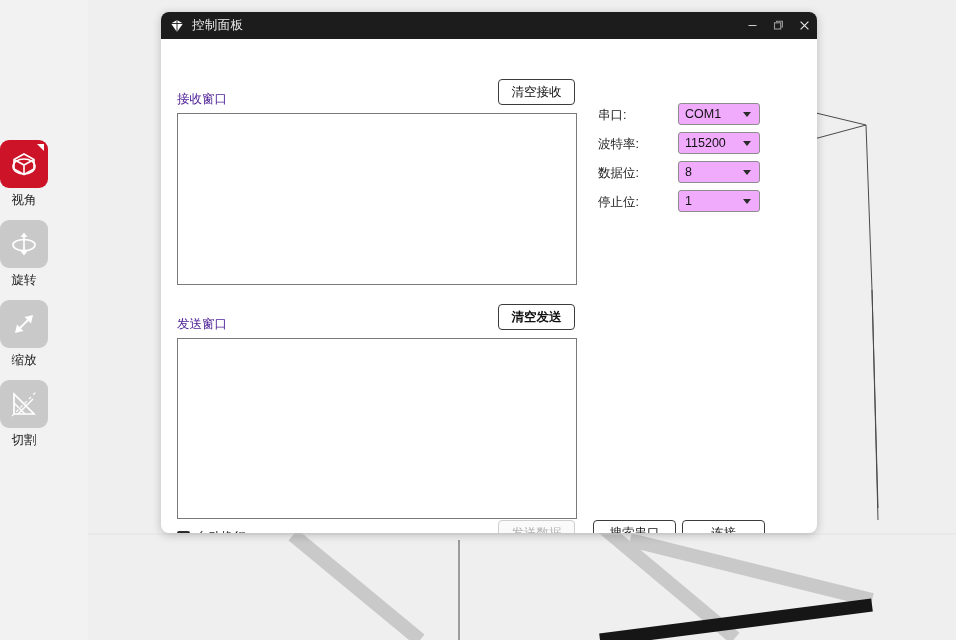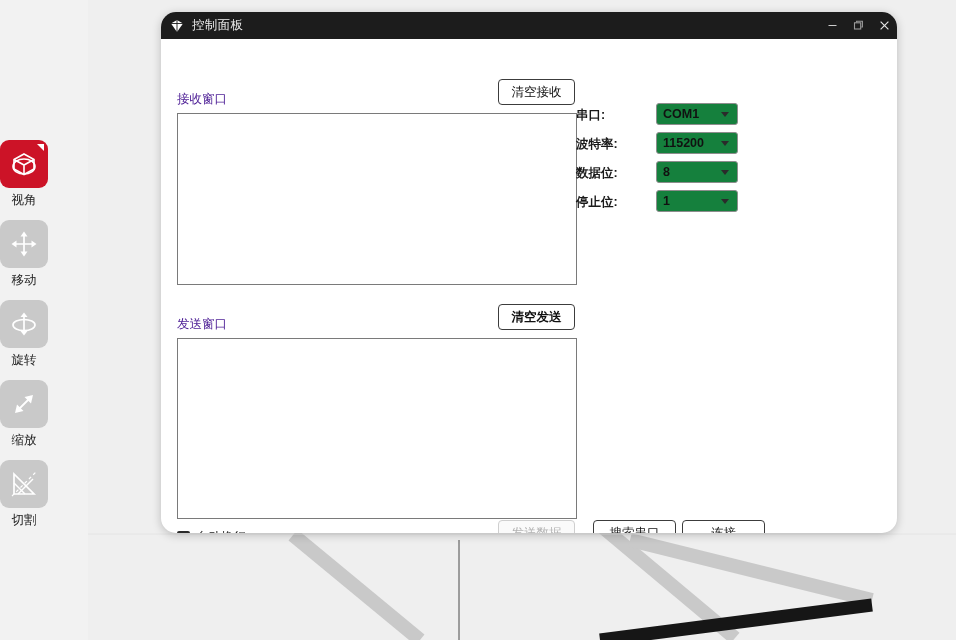--- a/index.html
+++ b/index.html
@@ -81,23 +81,23 @@
     right: 4px; top: 4px;
     width: 0; height: 0;
     border-left: 7px solid transparent;
     border-top: 7px solid #ffffff;
   }
 
   
   #dialog {
     position: absolute;
     left: 161px; top: 12px;
-    width: 736px; height: 521px;
+    width: 656px; height: 521px;
     background: #ffffff;
-    border-radius: 15px;
+    border-radius: 8px;
     box-shadow: 0 2px 10px rgba(0,0,0,0.22);
     overflow: hidden;
   }
   #titlebar {
     height: 27px;
     background: #1c1c1c;
     display: flex;
     align-items: center;
     padding: 0 0 0 8px;
     position: relative;
@@ -163,42 +163,41 @@
   .btn.disabled {
     border: 1px solid #cfcfcf;
     color: #b4b4b4;
     background: #fafafa;
     cursor: default;
   }
 
   
   #settings {
     position: absolute;
-    left: 415px;
+    left: 437px;
     top: 64px;
     width: 172px;
-    font-weight: bold;
   }
   .set-row {
     height: 29px;
     margin-bottom: 0px;
     position: relative;
   }
   .set-label {
     position: absolute;
     left: 0; top: 4px;
     font-size: 12.5px;
     color: #1a1a1a;
     white-space: nowrap;
   }
   .combo {
     position: absolute;
     left: 80px; top: 0;
     width: 82px; height: 22px;
-    background: #15803d;
+    background: #f0abfc;
     border: 1px solid #8d8d8d;
     border-radius: 3px;
     box-sizing: border-box;
     display: flex;
     align-items: center;
     cursor: pointer;
   }
   .combo-value {
     font-size: 12.5px;
     color: #111;
@@ -296,36 +295,20 @@
       <svg width="30" height="30" viewBox="0 0 30 30">
         <ellipse cx="15" cy="17.5" rx="11" ry="7.5" fill="none" stroke="#fff" stroke-width="1.6"></ellipse>
         <path d="M15 5 L25 10.5 L25 20 L15 25.5 L5 20 L5 10.5 Z" fill="none" stroke="#fff" stroke-width="1.6"></path>
         <path d="M5 10.5 L15 16 L25 10.5 M15 16 L15 25.5" fill="none" stroke="#fff" stroke-width="1.6"></path>
       </svg>
       <div class="corner-tri"></div>
     </div>
     <div class="tool-label">视角</div>
   </div>
 
-  <div class="tool">
-    <div class="tool-tile">
-      <svg width="28" height="28" viewBox="0 0 28 28">
-        <g stroke="#fff" stroke-width="1.7" fill="none">
-          <path d="M14 3 L14 25 M3 14 L25 14"></path>
-        </g>
-        <g fill="#fff">
-          <path d="M14 1.5 L10.5 6.5 L17.5 6.5 Z"></path>
-          <path d="M14 26.5 L10.5 21.5 L17.5 21.5 Z"></path>
-          <path d="M1.5 14 L6.5 10.5 L6.5 17.5 Z"></path>
-          <path d="M26.5 14 L21.5 10.5 L21.5 17.5 Z"></path>
-        </g>
-      </svg>
-    </div>
-    <div class="tool-label">移动</div>
-  </div>
 
   <div class="tool">
     <div class="tool-tile">
       <svg width="28" height="28" viewBox="0 0 28 28">
         <ellipse cx="14" cy="15" rx="11" ry="5.5" fill="none" stroke="#fff" stroke-width="1.7"></ellipse>
         <path d="M14 4 L14 24" stroke="#fff" stroke-width="1.7" fill="none"></path>
         <path d="M14 2.5 L10.5 7 L17.5 7 Z" fill="#fff"></path>
         <path d="M14 25.5 L10.5 21 L17.5 21 Z" fill="#fff"></path>
       </svg>
     </div>

